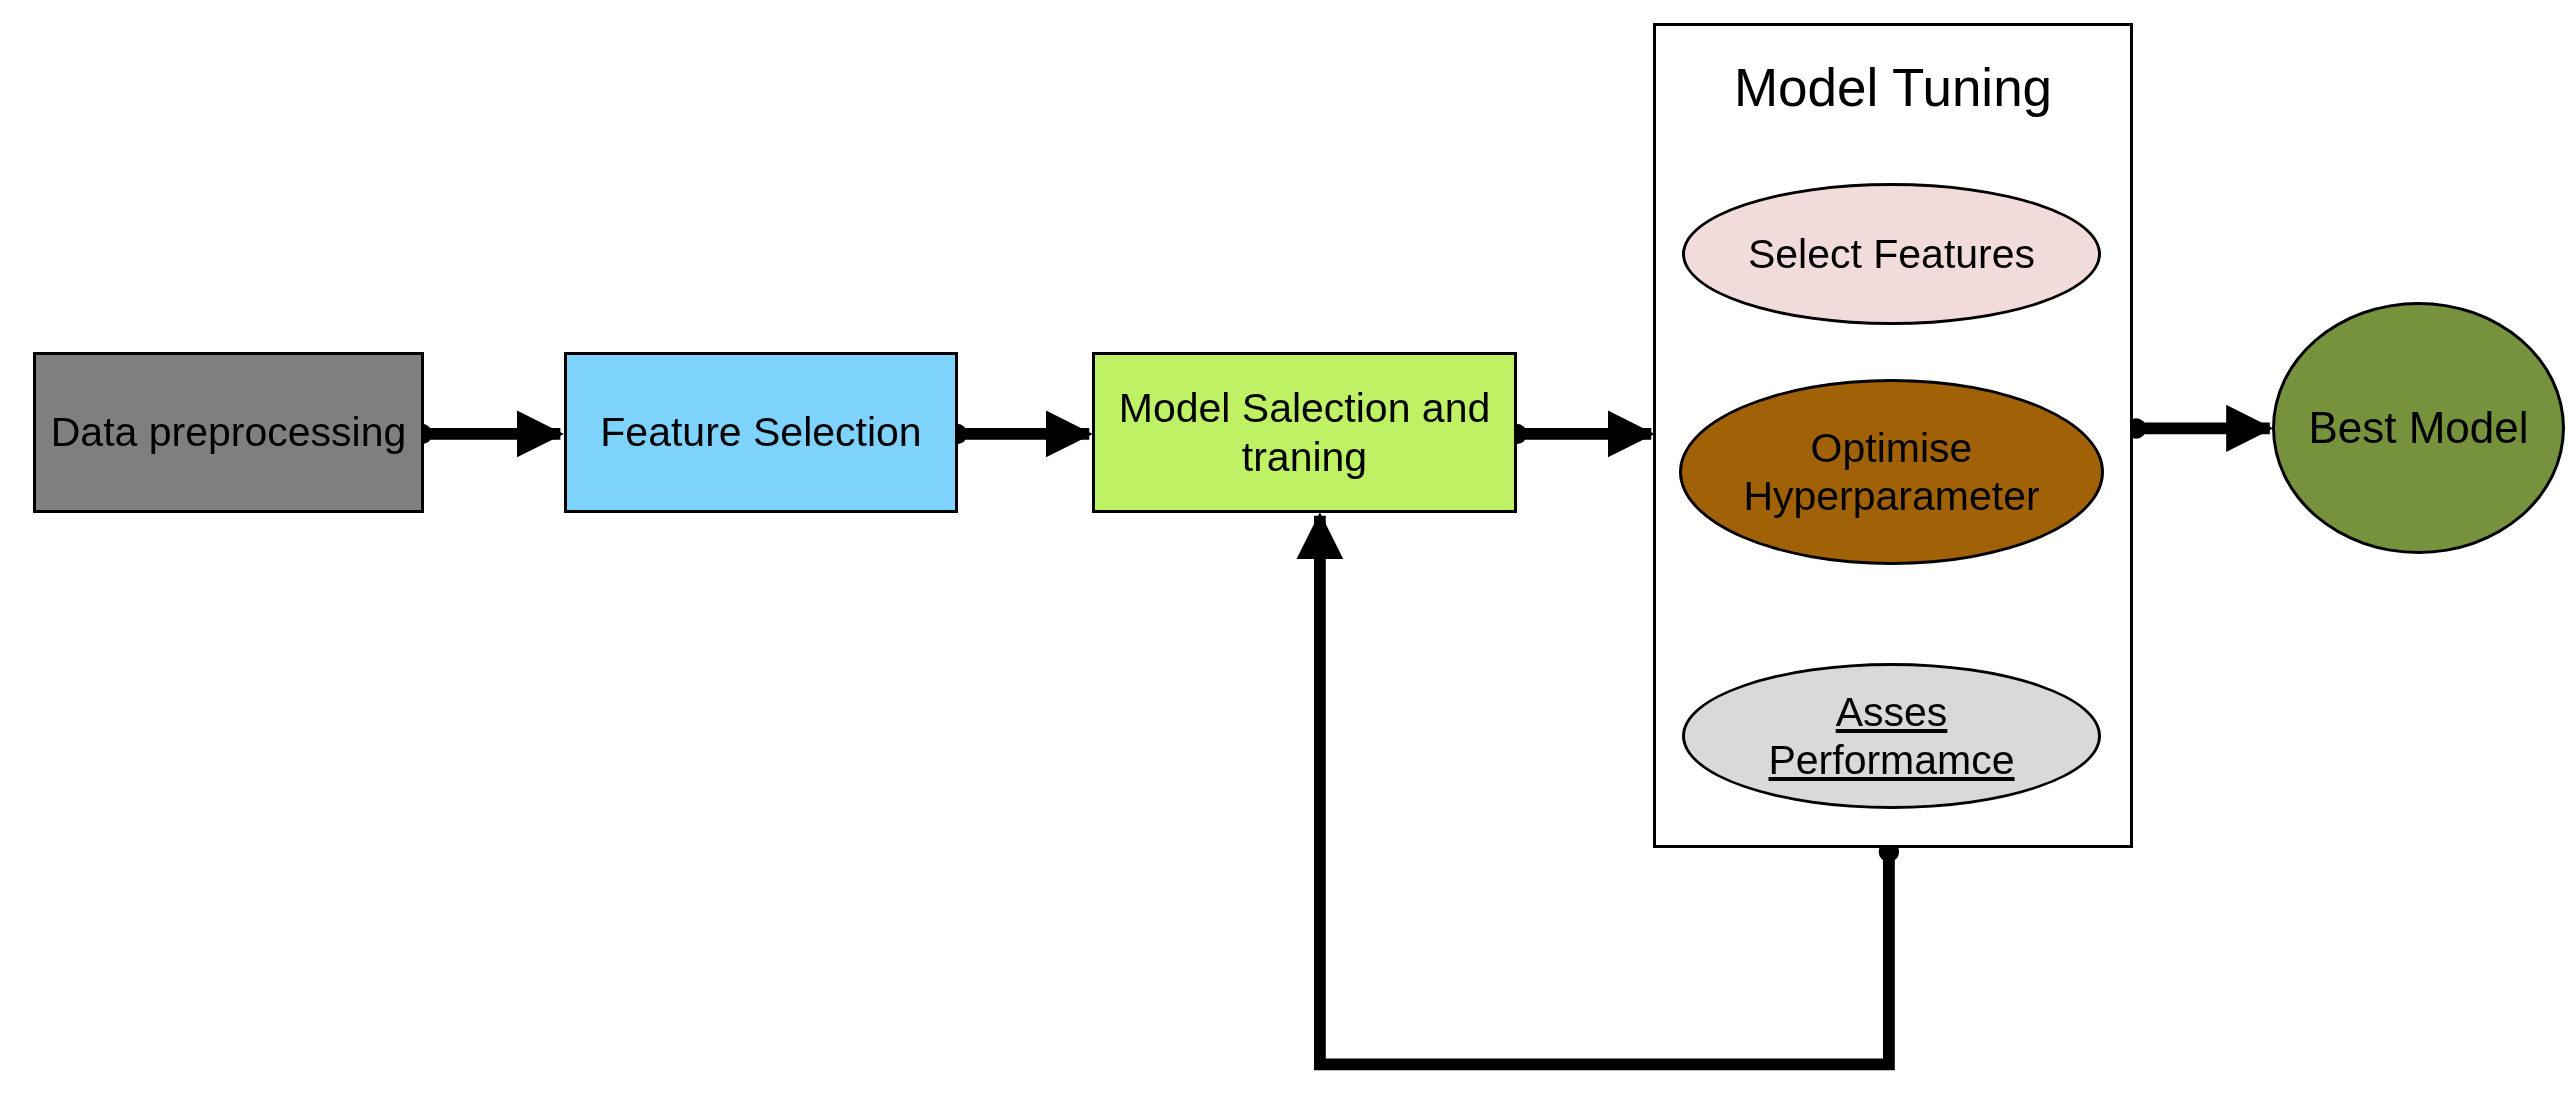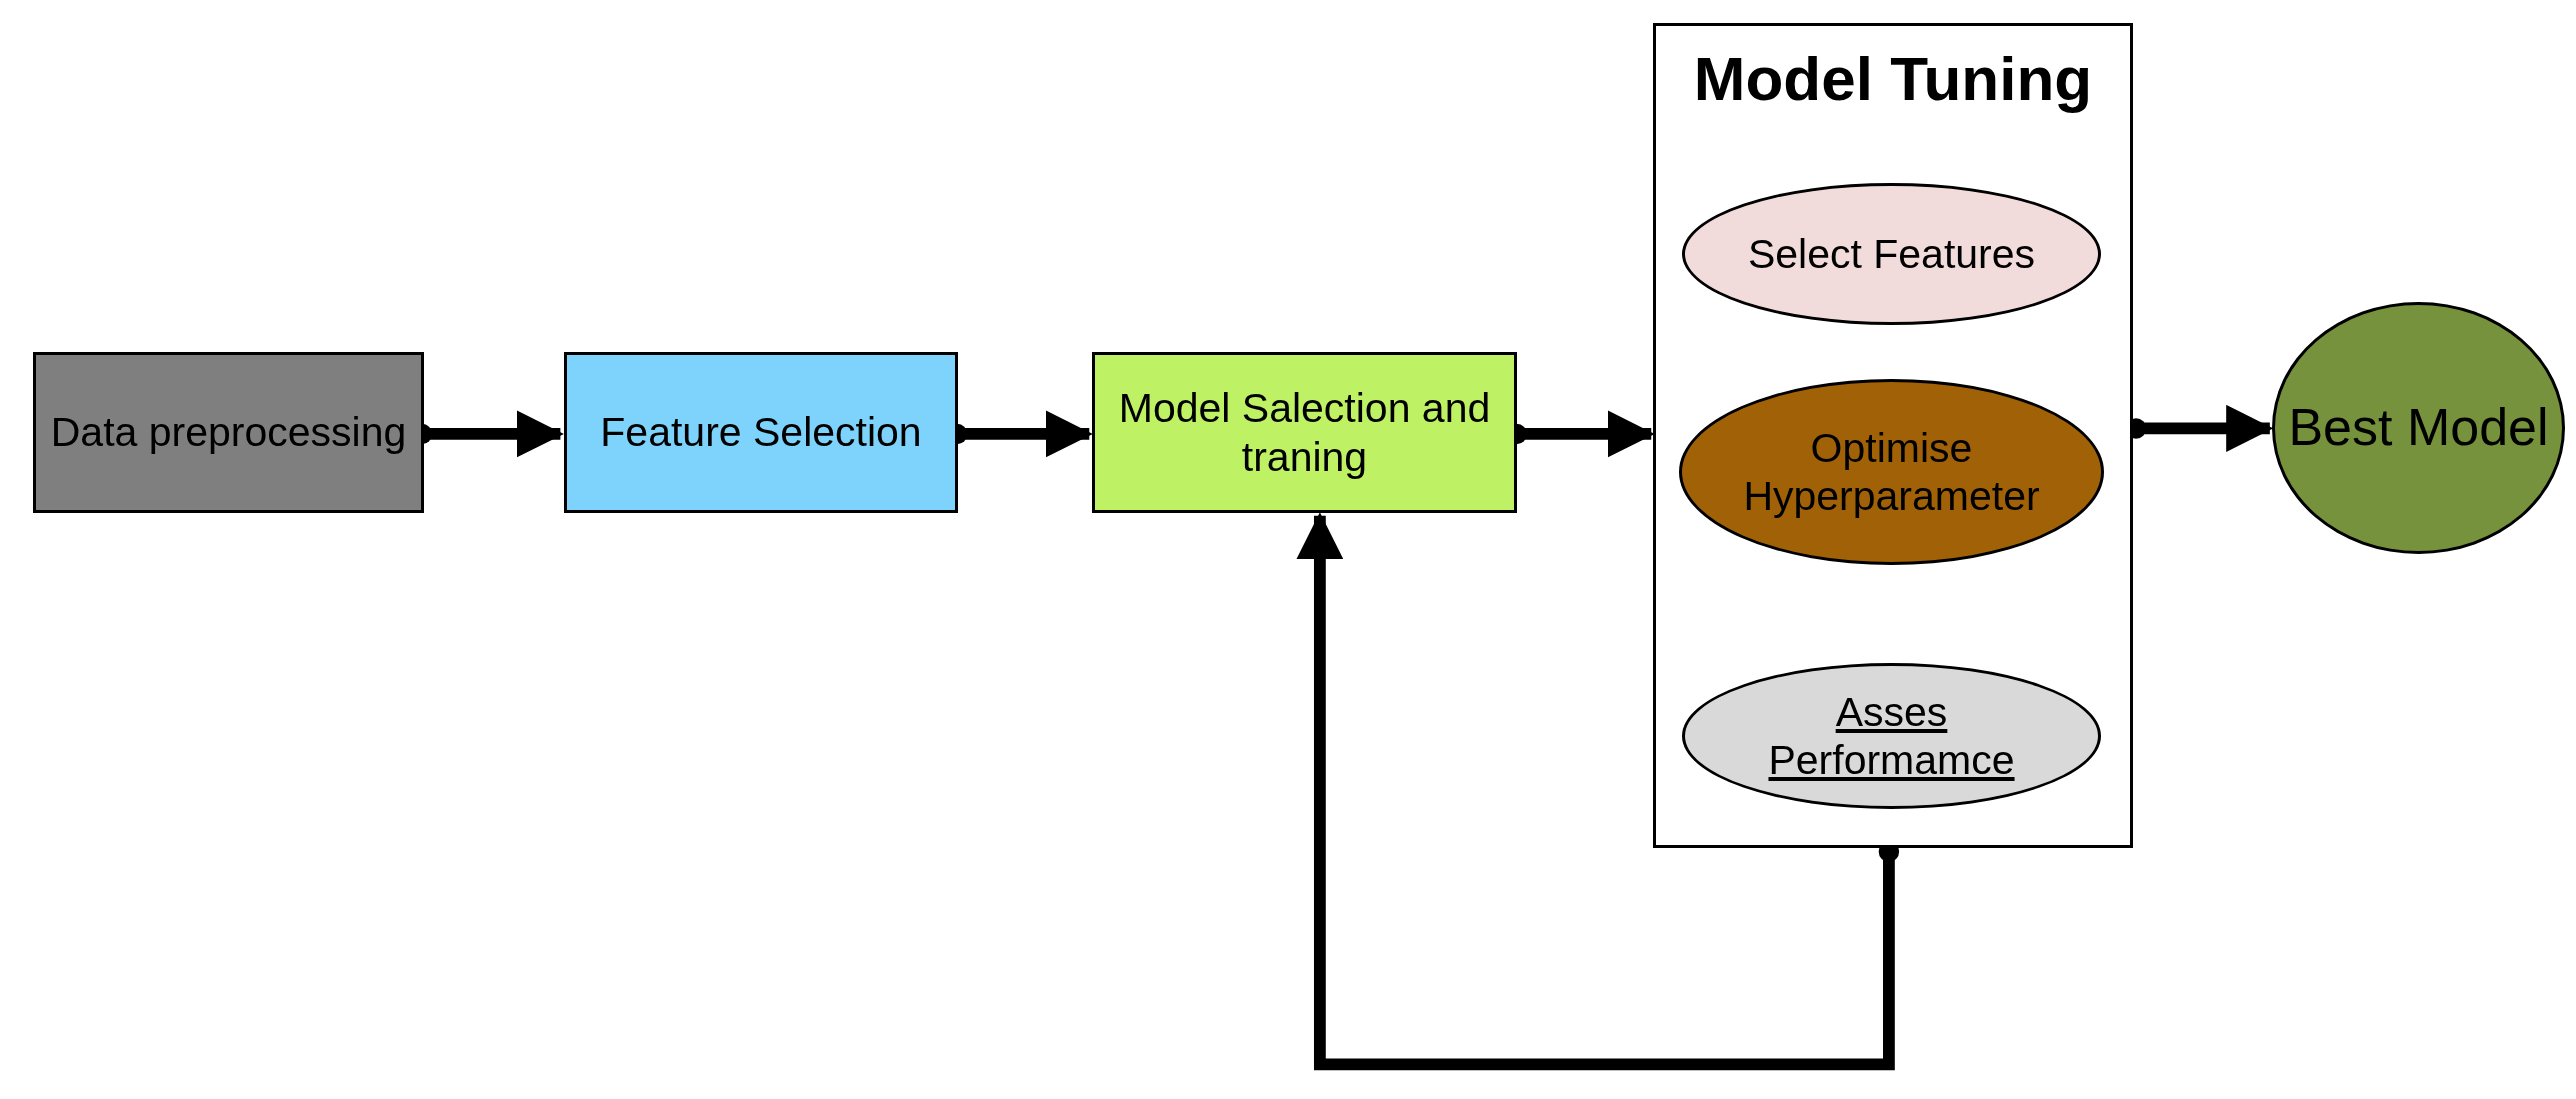--- a/index.html
+++ b/index.html
@@ -48,33 +48,33 @@
     position: absolute;
     left: 1653px;
     top: 23px;
     width: 480px;
     height: 825px;
     box-sizing: border-box;
     border: 3.9px solid #000000;
     background: #ffffff;
   }
   .group-title {
-    margin-top: 19px;
+    margin-top: 33px;
     text-align: center;
-    font-size: 62px;
-    font-weight: bold;
+    font-size: 53px;
+    font-weight: normal;
     line-height: 1.1;
   }
   #node-data-preprocessing { left: 33px;   top: 352px; width: 391px; height: 161px; }
   #node-feature-selection  { left: 564px;  top: 352px; width: 394px; height: 161px; }
   #node-model-selection    { left: 1092px; top: 352px; width: 425px; height: 161px; }
   #node-select-features    { left: 1682px; top: 183px; width: 419px; height: 142px; }
   #node-optimise-hyper     { left: 1679px; top: 379px; width: 425px; height: 186px; }
   #node-assess-performance { left: 1682px; top: 663px; width: 419px; height: 146px; }
-  #node-best-model         { left: 2272px; top: 302px; width: 293px; height: 252px; font-size: 52px; border-width: 3.9px; }
+  #node-best-model         { left: 2272px; top: 302px; width: 293px; height: 252px; font-size: 44px; border-width: 3.9px; }
 </style>
 </head>
 <body>
 
 <div class="canvas">
 
   <svg class="edge-layer" viewBox="0 0 3273 1397" xmlns="http://www.w3.org/2000/svg">
     <defs>
       <marker id="ah" viewBox="0 0 4 4" markerWidth="4" markerHeight="4" refX="3.7" refY="2" orient="auto" markerUnits="strokeWidth">
         <path d="M0 0 L4 2 L0 4 Z" fill="#000000"></path>

